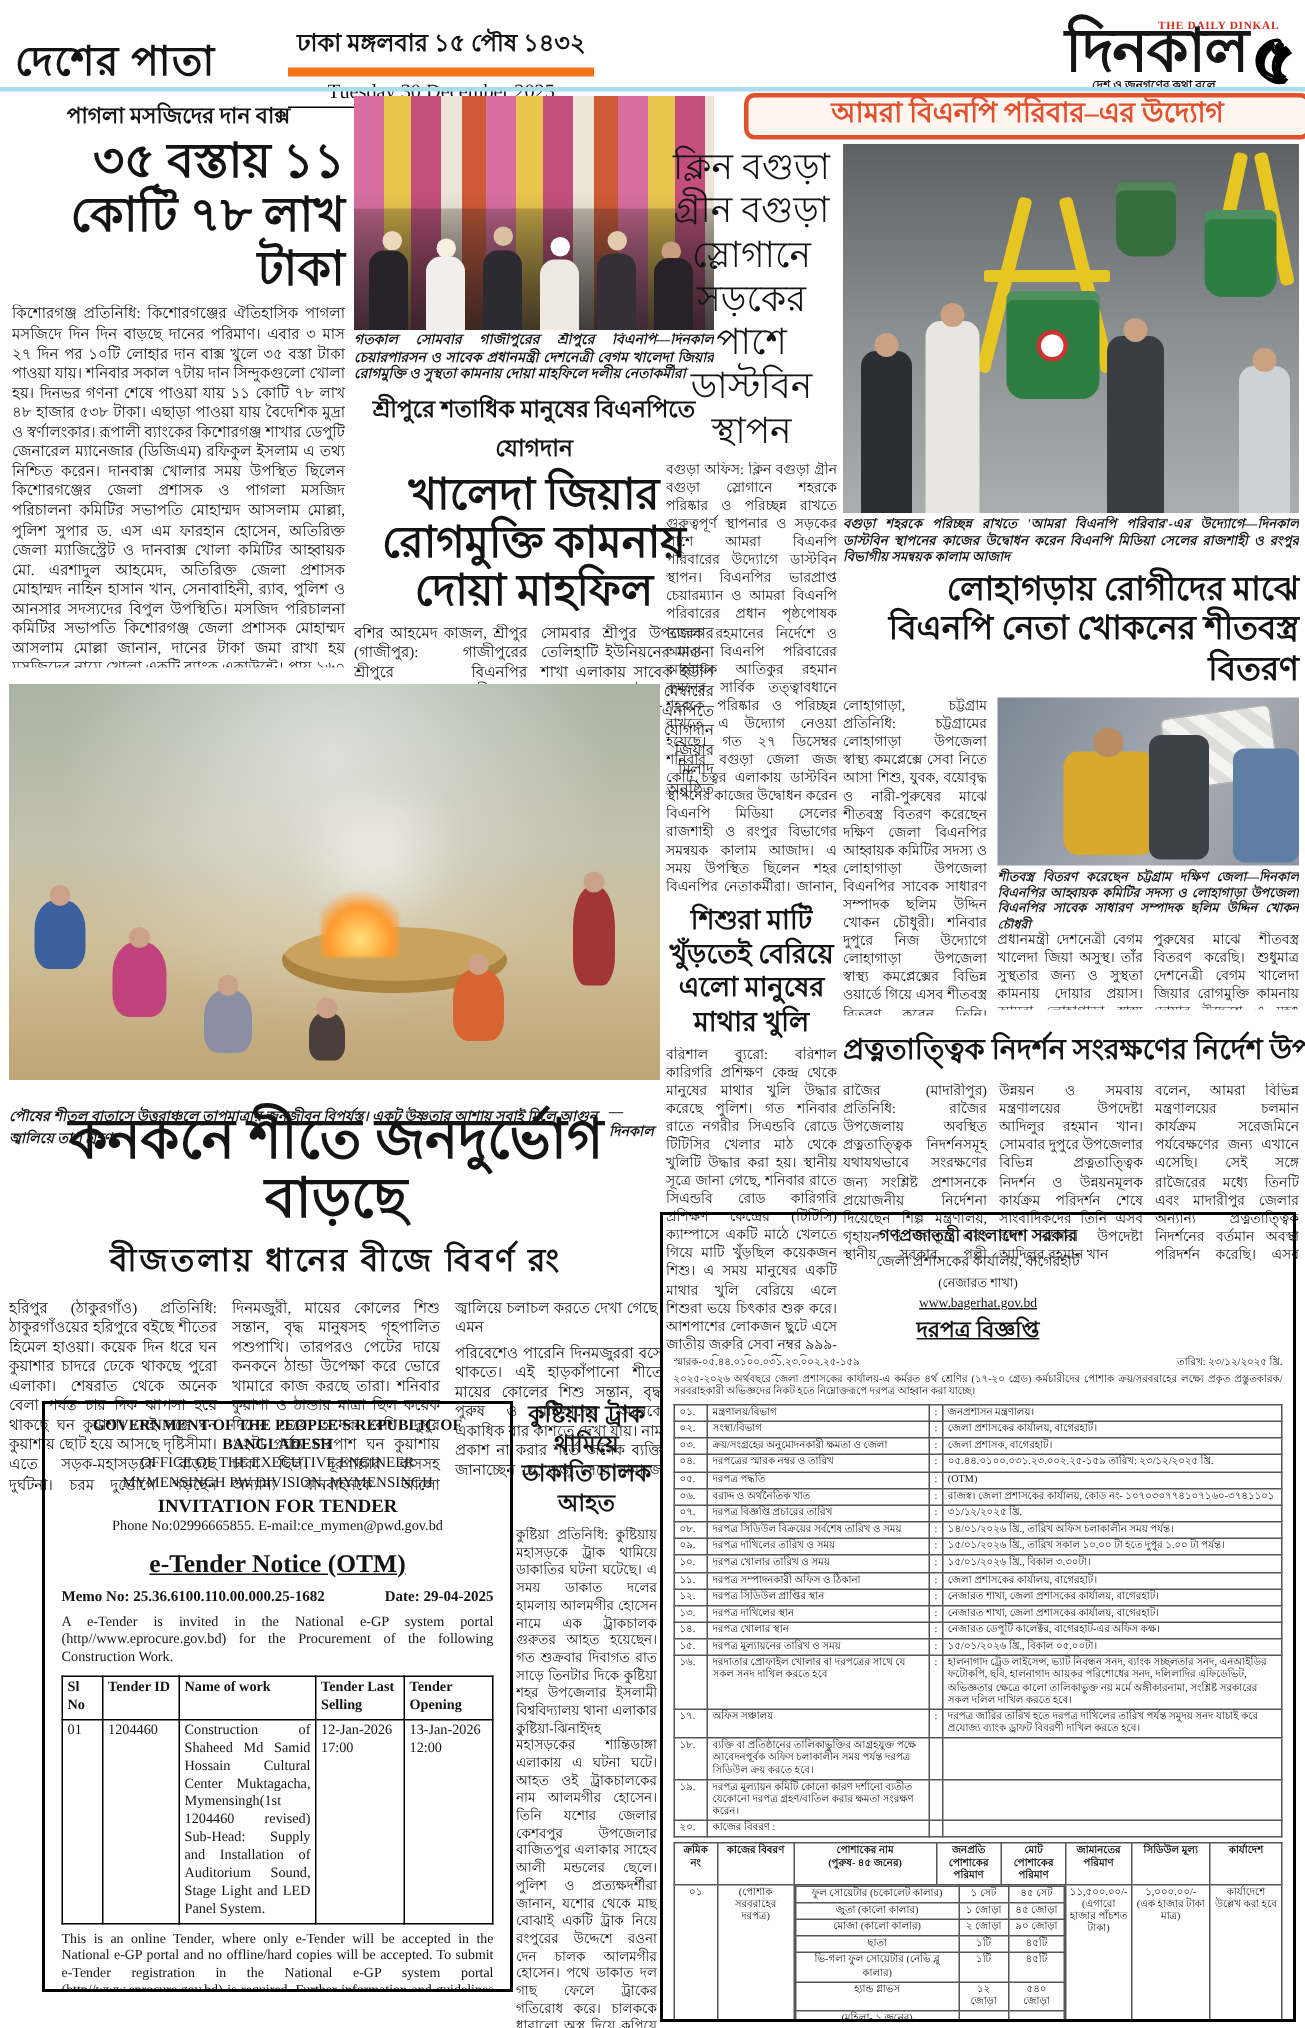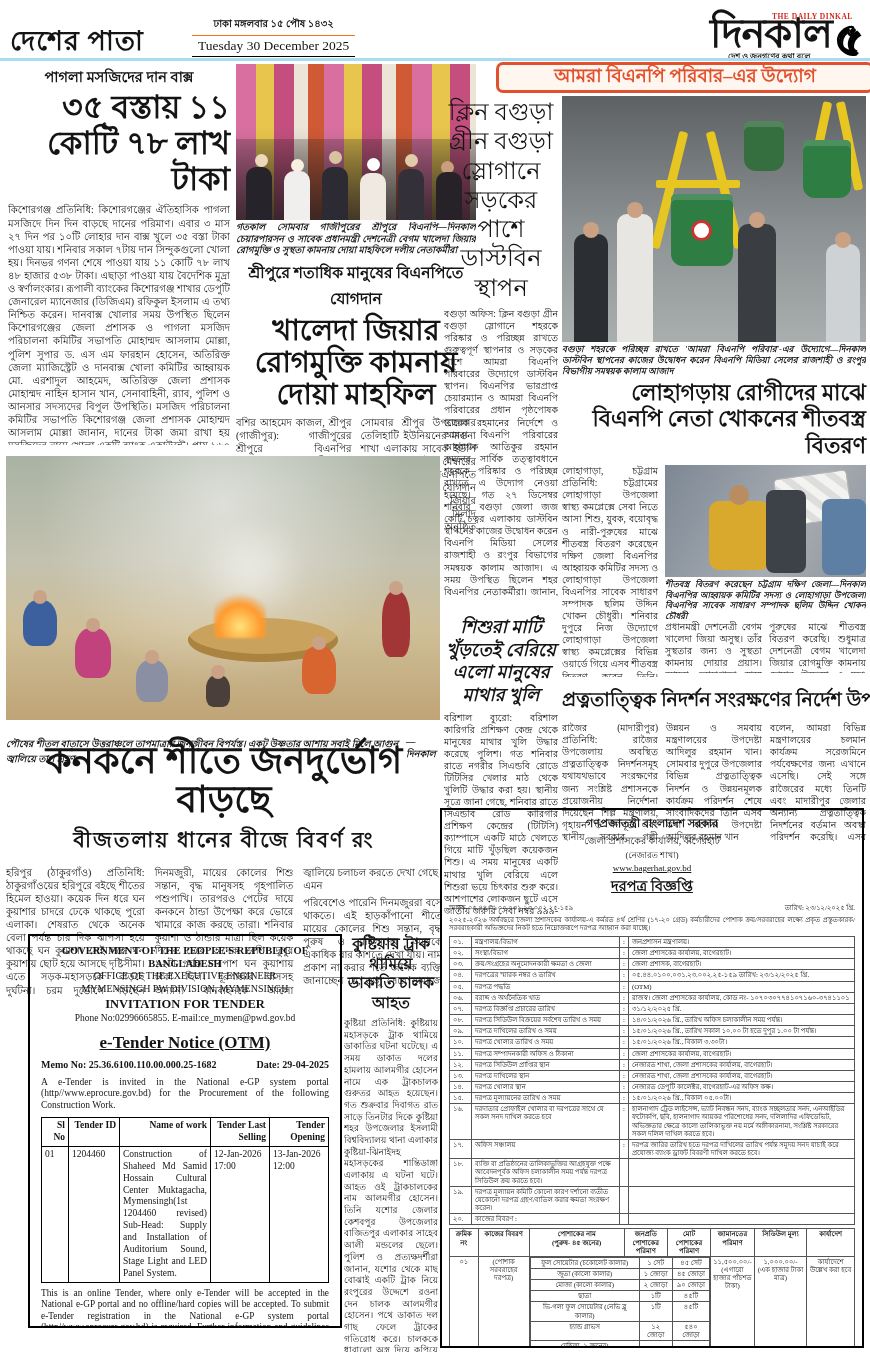--- a/index.html
+++ b/index.html
@@ -5,21 +5,21 @@
   html,body{margin:0;padding:0;background:#e8e8e8;}
   #page{position:relative;width:870px;height:1352px;background:#fff;margin:0 auto;
         font-family:"Liberation Serif",serif;color:#141414;overflow:hidden;}
   .abs{position:absolute;}
   .c{text-align:center;}
   .j{text-align:justify;}
   .clip{overflow:hidden;}
   p{margin:0 0 4px 0;}
   
   .sec-title{font-size:27px;font-weight:bold;letter-spacing:1px;}
-  .dt-bn{font-size:10px;font-weight:bold;border-bottom:1px solid #f97316;padding:0 6px 2px;}
+  .dt-bn{font-size:16px;font-weight:bold;border-bottom:6px solid #f97316;padding:0 6px 2px;}
   .dt-en{font-size:13.5px;border-bottom:1px solid #000;padding:2px 6px;}
   .logo-top{color:#d02b1f;font-size:7.5px;font-weight:bold;letter-spacing:.5px;}
   .logo-main{font-size:40px;font-weight:900;line-height:.95;letter-spacing:-1px;}
   .logo-sub{font-size:8px;font-weight:bold;}
   .pageno{font-size:44px;font-weight:900;-webkit-text-stroke:1px #000;color:#fff;text-shadow:2px 2px 0 #000;}
   .bluerule{background:#aadcef;height:3px;}
   
   .kicker{font-size:14.5px;font-weight:bold;}
   .h-xl{font-size:32px;line-height:1.12;font-weight:bold;text-align:right;}
   .h-lg{font-size:29px;line-height:1.1;font-weight:bold;}
@@ -76,21 +76,21 @@
   .ten-en{border:2px solid #000;padding:8px 11px;font-size:10px;line-height:1.25;}
   .ten-en .t1{font-size:10.5px;font-weight:bold;}
   .ten-en .t2{font-size:10px;}
   .ten-en .t4{font-size:12.5px;font-weight:bold;margin-top:2px;}
   .ten-en .t5{font-size:9.5px;}
   .ten-en .otm{font-size:17px;font-weight:bold;text-decoration:underline;margin:7px 0 6px;}
   .memo{display:flex;justify-content:space-between;font-weight:bold;font-size:10px;margin-bottom:5px;}
   table.grid{border-collapse:collapse;width:100%;}
   table.grid th,table.grid td{border:1px solid #000;padding:2px 3px;vertical-align:top;}
   .ten-en table.grid{font-size:9.5px;margin:5px 0;}
-  .ten-en table.grid th{text-align:right;margin-left:27px;}
+  .ten-en table.grid th{text-align:left;margin-left:27px;}
   
   .ten-bn{border:2px solid #000;padding:5px 7px;}
   .ten-bn .g1{font-size:11px;font-weight:bold;}
   .ten-bn .g2{font-size:9.5px;}
   .ten-bn .g3{font-size:8.5px;}
   .ten-bn .g4{font-size:9px;text-decoration:underline;}
   .ten-bn .ttl{font-size:14.5px;font-weight:bold;text-decoration:underline;margin:2px 0 3px;}
   .ten-bn .memo2{display:flex;justify-content:space-between;font-size:6.8px;margin-bottom:2px;}
   .ten-bn .intro{font-size:6.8px;line-height:1.25;margin-bottom:3px;}
   table.tiny{border-collapse:collapse;width:100%;font-size:6.8px;line-height:1.2;}
@@ -168,21 +168,21 @@
       <p class="body-t">পরিবেশেও পারেনি দিনমজুররা বসে থাকতে। এই হাড়কাঁপানো শীতে মায়ের কোলের শিশু সন্তান, বৃদ্ধ পুরুষ ও মহিলাদের অনেকে একাধিক বার কাশতে দেখা যায়। নাম প্রকাশ না করার শর্তে জনৈক ব্যক্তি জানাচ্ছেন যে, ওজু সেরে নামাজে দাঁড়ালে অনেক সময় কাশতে কাশতে ওজু নষ্ট হয়ে যায়। শীতজনিত কারণে সর্দি-জ্বর কাশি ব্যাপকহারে বৃদ্ধি পেয়েছে। উপজেলার দক্ষিণ-পশ্চিম পাঁচঘরিয়া গ্রামের মো. সলেমানকে ও আলম মিয়াকে আলুখেতে ছত্রাক নাশক বিষ প্রয়োগ করতে দেখা যায়। অপর দিকে ভোরে ধানের বীজতলাগুলোতে শীতজনিত কারণে ধানের বীজ বিবর্ণ রং ধারণ করেছে। বীজ রক্ষা করার জন্য পলিথিন দিয়ে বীজতলা ঢেকে রাখতে দেখা যাচ্ছে। মো. তমিজল ইসলাম ও তোফাজ্জল হোসেন, রহমত,</p>
 
     </div>
   </div>
 
   <div class="abs banner" style="left:496px;top:62px;width:372px;height:25px;">আমরা বিএনপি পরিবার–এর উদ্যোগ</div>
 
   <div class="abs" style="left:444px;top:98px;width:114px;">
     <div class="h-md c">ক্লিন বগুড়া গ্রীন বগুড়া স্লোগানে সড়কের পাশে ডাস্টবিন স্থাপন</div>
     <div class="body-s clip" style="height:288px;margin-top:5px;">বগুড়া অফিস: ক্লিন বগুড়া গ্রীন বগুড়া স্লোগানে শহরকে পরিষ্কার ও পরিচ্ছন্ন রাখতে গুরুত্বপূর্ণ স্থাপনার ও সড়কের পাশে আমরা বিএনপি পরিবারের উদ্যোগে ডাস্টবিন স্থাপন। বিএনপির ভারপ্রাপ্ত চেয়ারম্যান ও আমরা বিএনপি পরিবারের প্রধান পৃষ্ঠপোষক তারেক রহমানের নির্দেশে ও আমরা বিএনপি পরিবারের আহ্বায়ক আতিকুর রহমান রুমনের সার্বিক তত্ত্বাবধানে শহরকে পরিষ্কার ও পরিচ্ছন্ন রাখতে এ উদ্যোগ নেওয়া হয়েছে। গত ২৭ ডিসেম্বর শনিবার বগুড়া জেলা জজ কোর্ট চত্বর এলাকায় ডাস্টবিন স্থাপনের কাজের উদ্বোধন করেন বিএনপি মিডিয়া সেলের রাজশাহী ও রংপুর বিভাগের সমন্বয়ক কালাম আজাদ। এ সময় উপস্থিত ছিলেন শহর বিএনপির নেতাকর্মীরা। জানান, ডাস্টবিন স্থাপন প্রথম পর্যায়ে কার্যক্রম চলছে। ডাস্টবিন স্থাপন করে শহর কেন্দ্রিক ধারাবাহিক ভাবে পরিষ্কারের আওতায় আনা সম্ভব। দিনের শুরু ক্লিন শহর গড়ে তোলা। এর অংশ হিসেবে আমরা কাজ করতে নিয়েছি।</div>
-    <div class="h-md2 c" style="margin-top:20px;font-style:italic;">শিশুরা মাটি খুঁড়তেই বেরিয়ে এলো মানুষের মাথার খুলি</div>
+    <div class="h-md2 c" style="margin-top:6px;">শিশুরা মাটি খুঁড়তেই বেরিয়ে এলো মানুষের মাথার খুলি</div>
     <div class="body-s clip" style="height:206px;margin-top:5px;">বরিশাল ব্যুরো: বরিশাল কারিগরি প্রশিক্ষণ কেন্দ্র থেকে মানুষের মাথার খুলি উদ্ধার করেছে পুলিশ। গত শনিবার রাতে নগরীর সিএন্ডবি রোডে টিটিসির খেলার মাঠ থেকে খুলিটি উদ্ধার করা হয়। স্থানীয় সূত্রে জানা গেছে, শনিবার রাতে সিএন্ডবি রোড কারিগরি প্রশিক্ষণ কেন্দ্রের (টিটিসি) ক্যাম্পাসে একটি মাঠে খেলতে গিয়ে মাটি খুঁড়ছিল কয়েকজন শিশু। এ সময় মানুষের একটি মাথার খুলি বেরিয়ে এলে শিশুরা ভয়ে চিৎকার শুরু করে। আশপাশের লোকজন ছুটে এসে জাতীয় জরুরি সেবা নম্বর ৯৯৯-এ কল দিয়ে বিষয়টি পুলিশকে জানায়। পরে পুলিশ ঘটনাস্থল থেকে মাথার খুলিটি উদ্ধার করে। বরিশাল মেট্রোপলিটন পুলিশের কোতোয়ালি মডেল থানার ওসি মো. ভাল মামুন-উল ইসলাম বিষয়টি নিশ্চিত করে বলেন, মাথার খুলিটি বহু পুরোনো। খুলি উদ্ধার করে ফরেনসিক টিমকে খবর দেওয়া হয়। তারা এসে খুলিটি পরীক্ষা-নিরীক্ষার জন্য নিয়ে গেছেন। বিষয়টি তদন্ত করে আইনি ব্যবস্থা নেওয়া হবে।</div>
   </div>
 
   <div class="abs" style="left:562px;top:96px;width:304px;">
     <div class="photo ph-bins" style="width:304px;height:246px;">
       <div class="leg" style="left:34%;top:14%;transform:rotate(14deg);"></div>
       <div class="leg" style="left:52%;top:14%;transform:rotate(-14deg);"></div>
       <div class="xbar" style="left:31%;top:34%;width:84px;"></div>
       <div class="bin" style="left:36%;top:40%;width:62px;height:72px;">
         <div class="binlogo" style="left:20px;top:26px;"></div>

